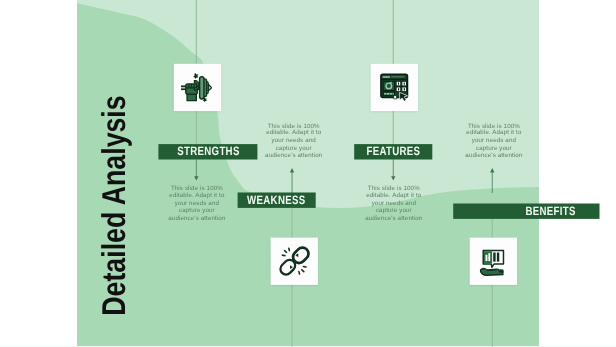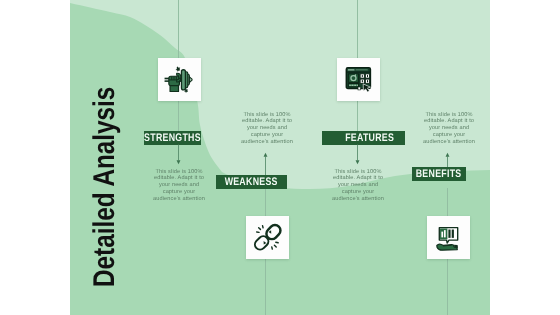--- a/index.html
+++ b/index.html
@@ -55,21 +55,21 @@
     <path d="M36.0 18.2 l3.8 3.4 v1.4 l-3.8 3.4 z" fill="#9DBFA9" stroke="#11301D" stroke-width="1.5" stroke-linejoin="round"></path>
     <path d="M29.2 11.0 h2.2 c1.3 0 2.4 1.1 2.4 2.4 v18.0 c0 1.3 -1.1 2.4 -2.4 2.4 h-2.2 z" fill="#4C8F66" stroke="#11301D" stroke-width="1.7"></path>
 
     <rect x="24.8" y="8.2" width="5.6" height="28.6" rx="2.7" fill="#5F9C78" stroke="#11301D" stroke-width="1.9"></rect>
 
     <path d="M19.4 3.4 l1.3 1.9 l2.3 -0.3 l-1.0 2.1 l1.2 2.0 l-2.3 0.1 l-1.4 1.9 l-0.9 -2.1 l-2.3 -0.6 l1.9 -1.4 l-0.1 -2.3 z" fill="#11301D"></path>
     <path d="M31.0 34.8 l1.1 1.5 l1.9 -0.2 l-0.8 1.7 l1.0 1.6 l-1.9 0.1 l-1.1 1.6 l-0.7 -1.7 l-1.9 -0.5 l1.5 -1.2 l-0.1 -1.9 z" fill="#11301D"></path>
   </g>
 </svg>
       </div>
-    <div class="chip" style="left:144px;top:131px;width:57px;">
+    <div class="chip" style="left:144px;top:131px;width:90px;">
         <span>STRENGTHS</span>
       </div>
     <svg class="arr" style="left:172px;top:144px;" width="13" height="22" viewBox="0 0 13 22">
         <path d="M6.5 0.5 L6.5 16.4" stroke="#4C8462" stroke-width="0.8" fill="none"></path>
         <path d="M6.5 20.2 L4.55 16.2 L8.45 16.2 Z" fill="#3C7550"></path>
       </svg>
     <div class="desc" style="left:148px;top:168.5px;width:62px;">
         <div class="dline">This slide is 100%</div>
         <div class="dline">editable. Adapt it to</div>
         <div class="dline">your needs and</div>
@@ -144,21 +144,21 @@
     <rect x="26.4" y="14.0" width="1.5" height="3.4" fill="#0B2014"></rect>
     <rect x="34.6" y="14.0" width="1.5" height="3.4" fill="#0B2014"></rect>
     <rect x="26.4" y="22.2" width="1.7" height="3.4" fill="#0B2014"></rect>
     <rect x="34.6" y="22.2" width="1.7" height="3.4" fill="#0B2014"></rect>
 
     <path d="M28.6 28.2 l11.4 5.0 l-4.7 1.4 l3.0 4.6 l-3.0 1.8 l-2.9 -4.8 l-3.5 3.0 z" fill="#0B2014" stroke="#FFFFFF" stroke-width="1.0" stroke-linejoin="round"></path>
     <rect x="20.4" y="33.0" width="4.0" height="4.6" fill="#FFFFFF" stroke="#0B2014" stroke-width="1.0"></rect>
   </g>
 </svg>
       </div>
-    <div class="chip" style="left:322px;top:131px;width:71px;padding-left:12px;">
+    <div class="chip" style="left:322px;top:131px;width:71px;">
         <span>FEATURES</span>
       </div>
     <svg class="arr" style="left:351px;top:144px;" width="13" height="22" viewBox="0 0 13 22">
         <path d="M6.5 0.5 L6.5 16.4" stroke="#4C8462" stroke-width="0.8" fill="none"></path>
         <path d="M6.5 20.2 L4.55 16.2 L8.45 16.2 Z" fill="#3C7550"></path>
       </svg>
     <div class="desc" style="left:327px;top:168.5px;width:62px;">
         <div class="dline">This slide is 100%</div>
         <div class="dline">editable. Adapt it to</div>
         <div class="dline">your needs and</div>
@@ -173,21 +173,21 @@
         <div class="dline">This slide is 100%</div>
         <div class="dline">editable. Adapt it to</div>
         <div class="dline">your needs and</div>
         <div class="dline">capture your</div>
         <div class="dline">audience's attention</div>
       </div>
     <svg class="arr" style="left:441px;top:151px;" width="13" height="25" viewBox="0 0 13 25">
         <path d="M6.5 24.5 L6.5 5.6" stroke="#4C8462" stroke-width="0.8" fill="none"></path>
         <path d="M6.5 1.8 L4.55 5.8 L8.45 5.8 Z" fill="#3C7550"></path>
       </svg>
-    <div class="chip" style="left:412px;top:167px;width:54px;">
+    <div class="chip" style="left:412px;top:185px;width:89px;padding-left:44px;">
         <span>BENEFITS</span>
       </div>
     <div class="iconbox" style="left:427px;top:216px;">
         <svg viewBox="0 -1 44 44" width="27" height="27">
   <g>
 
     <path d="M7.0 5.0 h30 v20.2 h-14.2 l-3.0 4.8 l-0.9 -4.8 h-11.9 z" fill="#FFFFFF" stroke="#12301E" stroke-width="2.2" stroke-linejoin="round"></path>
 
     <path d="M8.2 6.2 h12.0 v17.8 h-12.0 z" fill="#2A6B42"></path>
     <rect x="10.4" y="11.4" width="2.8" height="9.4" fill="#FFFFFF"></rect>

